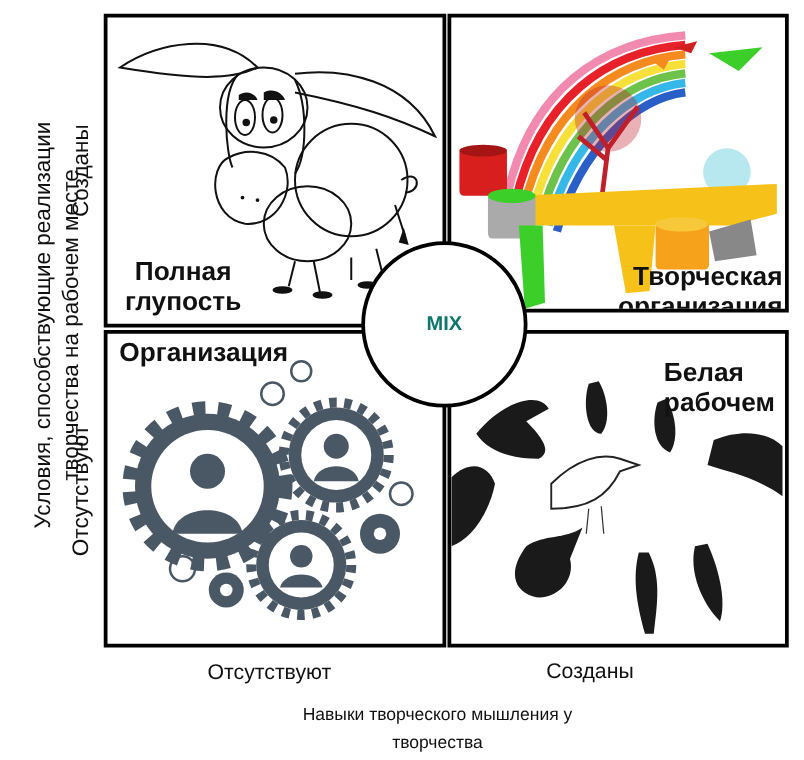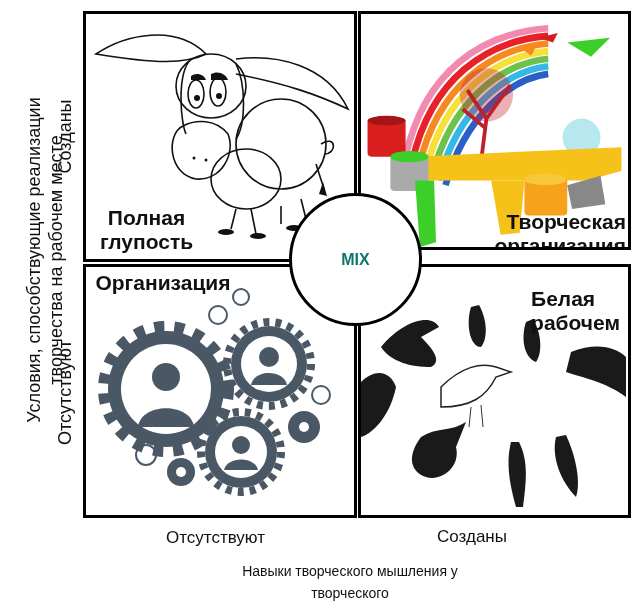--- a/index.html
+++ b/index.html
@@ -174,14 +174,14 @@
     <span>рабочем</span>
   </div>
 </div>
 
 <div id="mix">MIX</div>
 
 <div id="x-absent" class="xlabel">Отсутствуют</div>
 <div id="x-developed" class="xlabel">Созданы</div>
 <div id="x-axis-title" class="xlabel">
   <div>Навыки творческого мышления у</div>
-  <div>творческого</div>
+  <div>творчества</div>
 </div>
 
 </body></html>

